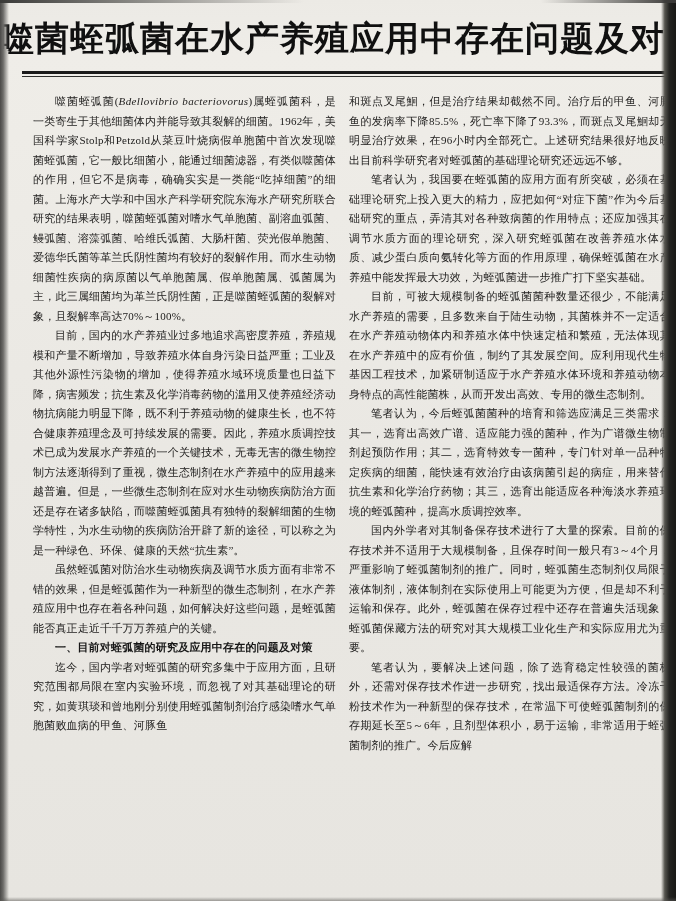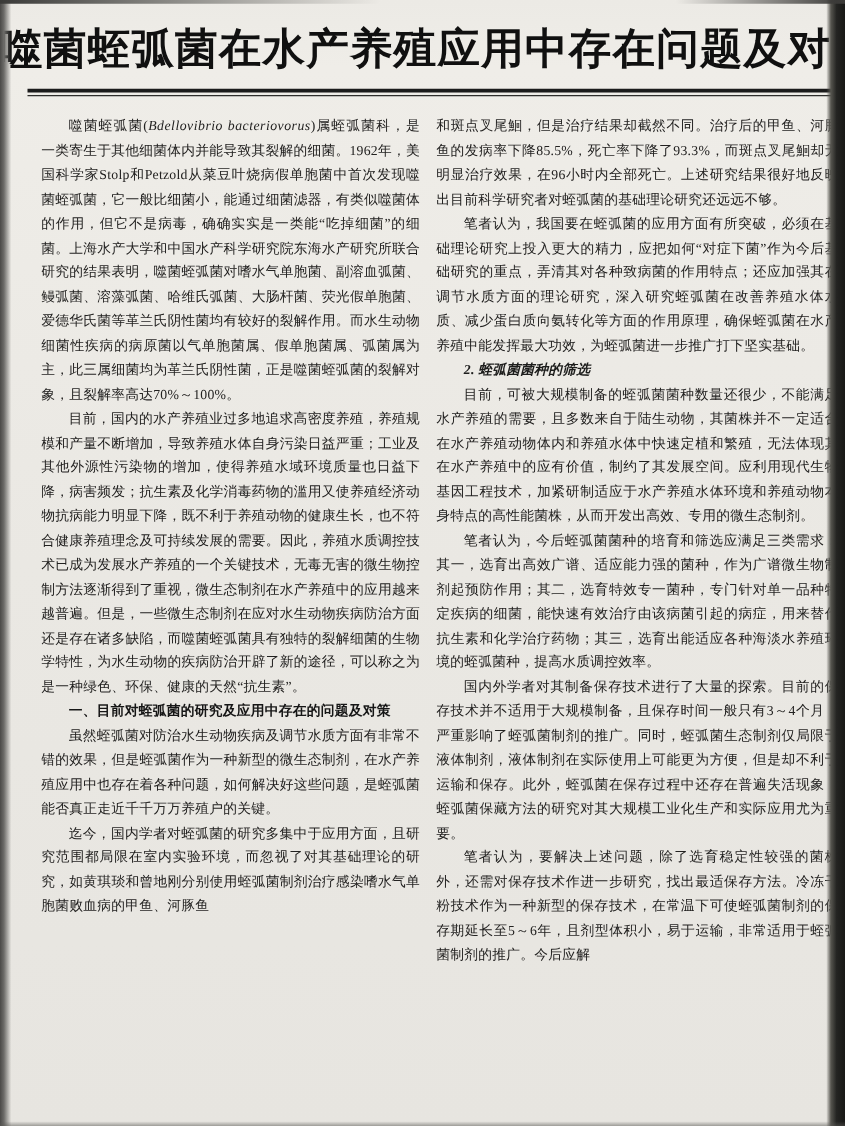--- a/index.html
+++ b/index.html
@@ -86,29 +86,28 @@
 <div class="page">
 
   <h1 class="title">噬菌蛭弧菌在水产养殖应用中存在问题及对策</h1>
   <div class="title-rule"></div>
 
   <div class="columns">
 
     <div class="col col-left">
       <p class="para indent"><span>噬菌蛭弧菌(</span><span class="latin">Bdellovibrio bacteriovorus</span><span>)属蛭弧菌科，是一类寄生于其他细菌体内并能导致其裂解的细菌。1962年，美国科学家Stolp和Petzold从菜豆叶烧病假单胞菌中首次发现噬菌蛭弧菌，它一般比细菌小，能通过细菌滤器，有类似噬菌体的作用，但它不是病毒，确确实实是一类能“吃掉细菌”的细菌。上海水产大学和中国水产科学研究院东海水产研究所联合研究的结果表明，噬菌蛭弧菌对嗜水气单胞菌、副溶血弧菌、鳗弧菌、溶藻弧菌、哈维氏弧菌、大肠杆菌、荧光假单胞菌、爱德华氏菌等革兰氏阴性菌均有较好的裂解作用。而水生动物细菌性疾病的病原菌以气单胞菌属、假单胞菌属、弧菌属为主，此三属细菌均为革兰氏阴性菌，正是噬菌蛭弧菌的裂解对象，且裂解率高达70%～100%。</span></p>
       <p class="para indent">目前，国内的水产养殖业过多地追求高密度养殖，养殖规模和产量不断增加，导致养殖水体自身污染日益严重；工业及其他外源性污染物的增加，使得养殖水域环境质量也日益下降，病害频发；抗生素及化学消毒药物的滥用又使养殖经济动物抗病能力明显下降，既不利于养殖动物的健康生长，也不符合健康养殖理念及可持续发展的需要。因此，养殖水质调控技术已成为发展水产养殖的一个关键技术，无毒无害的微生物控制方法逐渐得到了重视，微生态制剂在水产养殖中的应用越来越普遍。但是，一些微生态制剂在应对水生动物疾病防治方面还是存在诸多缺陷，而噬菌蛭弧菌具有独特的裂解细菌的生物学特性，为水生动物的疾病防治开辟了新的途径，可以称之为是一种绿色、环保、健康的天然“抗生素”。</p>
+      <p class="para indent">虽然蛭弧菌对防治水生动物疾病及调节水质方面有非常不错的效果，但是蛭弧菌作为一种新型的微生态制剂，在水产养殖应用中也存在着各种问题，如何解决好这些问题，是蛭弧菌能否真正走近千千万万养殖户的关键。</p>
       <p class="para indent h-section">一、目前对蛭弧菌的研究及应用中存在的问题及对策</p>
-      <p class="para indent">虽然蛭弧菌对防治水生动物疾病及调节水质方面有非常不错的效果，但是蛭弧菌作为一种新型的微生态制剂，在水产养殖应用中也存在着各种问题，如何解决好这些问题，是蛭弧菌能否真正走近千千万万养殖户的关键。</p>
       <p class="para indent">迄今，国内学者对蛭弧菌的研究多集中于应用方面，且研究范围都局限在室内实验环境，而忽视了对其基础理论的研究，如黄琪琰和曾地刚分别使用蛭弧菌制剂治疗感染嗜水气单胞菌败血病的甲鱼、河豚鱼</p>
     </div>
 
     <div class="col col-right">
       <p class="para">和斑点叉尾鮰，但是治疗结果却截然不同。治疗后的甲鱼、河豚鱼的发病率下降85.5%，死亡率下降了93.3%，而斑点叉尾鮰却无明显治疗效果，在96小时内全部死亡。上述研究结果很好地反映出目前科学研究者对蛭弧菌的基础理论研究还远远不够。</p>
       <p class="para indent">笔者认为，我国要在蛭弧菌的应用方面有所突破，必须在基础理论研究上投入更大的精力，应把如何“对症下菌”作为今后基础研究的重点，弄清其对各种致病菌的作用特点；还应加强其在调节水质方面的理论研究，深入研究蛭弧菌在改善养殖水体水质、减少蛋白质向氨转化等方面的作用原理，确保蛭弧菌在水产养殖中能发挥最大功效，为蛭弧菌进一步推广打下坚实基础。</p>
-      <p class="para indent h-sub">2. 蛭弧菌菌种的筛选</p>
       <p class="para indent">目前，可被大规模制备的蛭弧菌菌种数量还很少，不能满足水产养殖的需要，且多数来自于陆生动物，其菌株并不一定适合在水产养殖动物体内和养殖水体中快速定植和繁殖，无法体现其在水产养殖中的应有价值，制约了其发展空间。应利用现代生物基因工程技术，加紧研制适应于水产养殖水体环境和养殖动物本身特点的高性能菌株，从而开发出高效、专用的微生态制剂。</p>
       <p class="para indent">笔者认为，今后蛭弧菌菌种的培育和筛选应满足三类需求：其一，选育出高效广谱、适应能力强的菌种，作为广谱微生物制剂起预防作用；其二，选育特效专一菌种，专门针对单一品种特定疾病的细菌，能快速有效治疗由该病菌引起的病症，用来替代抗生素和化学治疗药物；其三，选育出能适应各种海淡水养殖环境的蛭弧菌种，提高水质调控效率。</p>
       <p class="para indent">国内外学者对其制备保存技术进行了大量的探索。目前的保存技术并不适用于大规模制备，且保存时间一般只有3～4个月，严重影响了蛭弧菌制剂的推广。同时，蛭弧菌生态制剂仅局限于液体制剂，液体制剂在实际使用上可能更为方便，但是却不利于运输和保存。此外，蛭弧菌在保存过程中还存在普遍失活现象，蛭弧菌保藏方法的研究对其大规模工业化生产和实际应用尤为重要。</p>
       <p class="para indent">笔者认为，要解决上述问题，除了选育稳定性较强的菌株外，还需对保存技术作进一步研究，找出最适保存方法。冷冻干粉技术作为一种新型的保存技术，在常温下可使蛭弧菌制剂的保存期延长至5～6年，且剂型体积小，易于运输，非常适用于蛭弧菌制剂的推广。今后应解</p>
     </div>
 
   </div>
 
   <div class="edge-left"></div>
   <div class="edge-right"></div>

